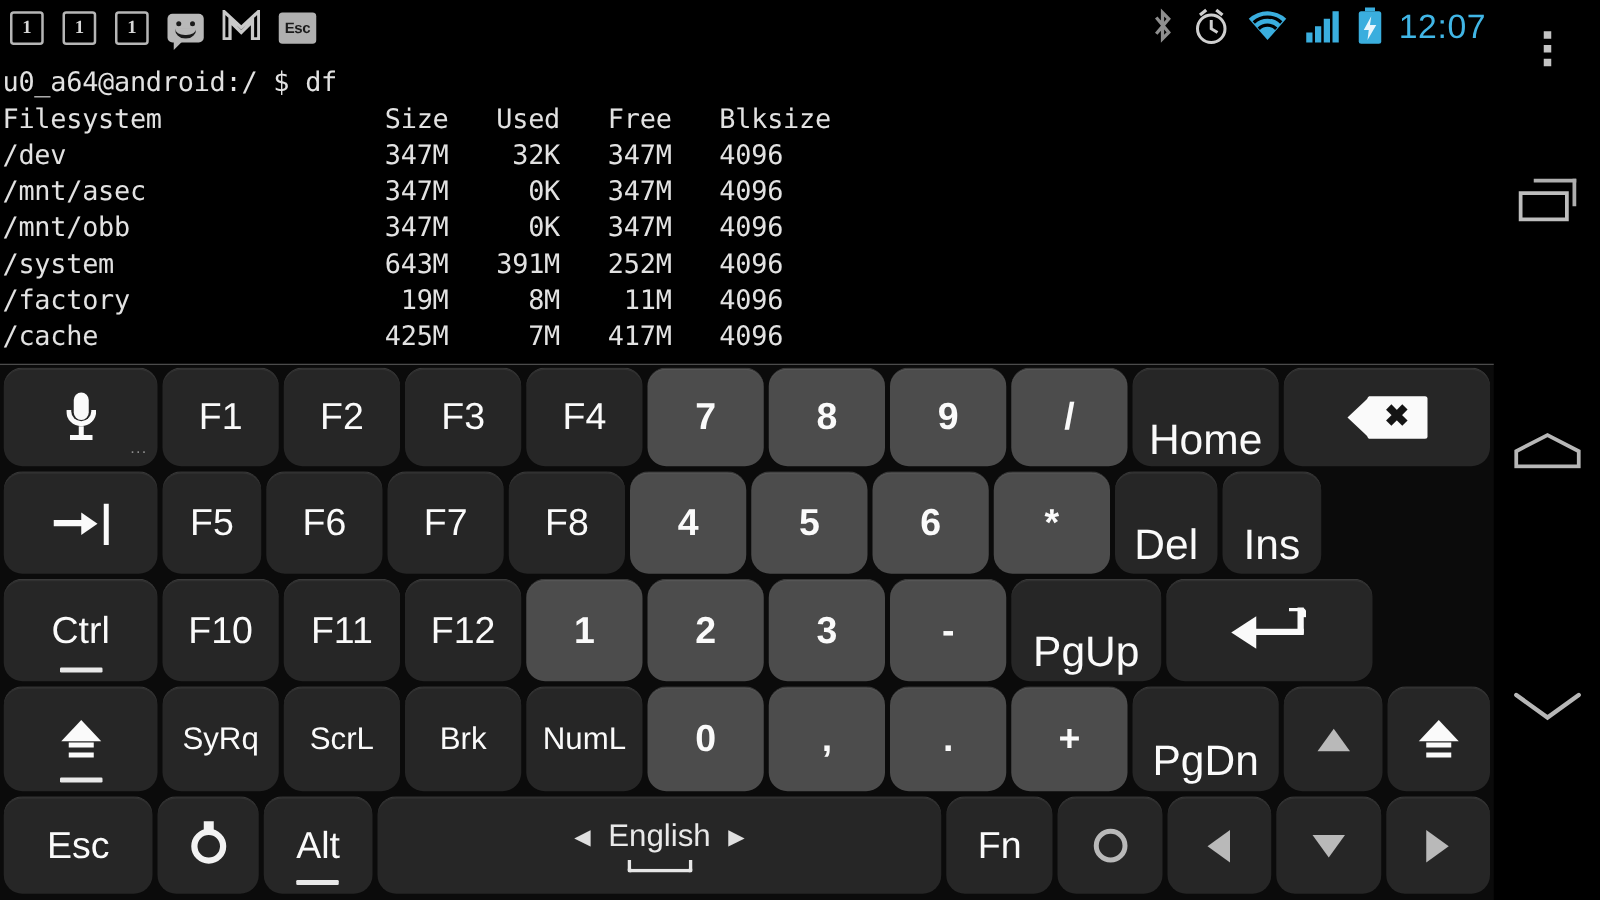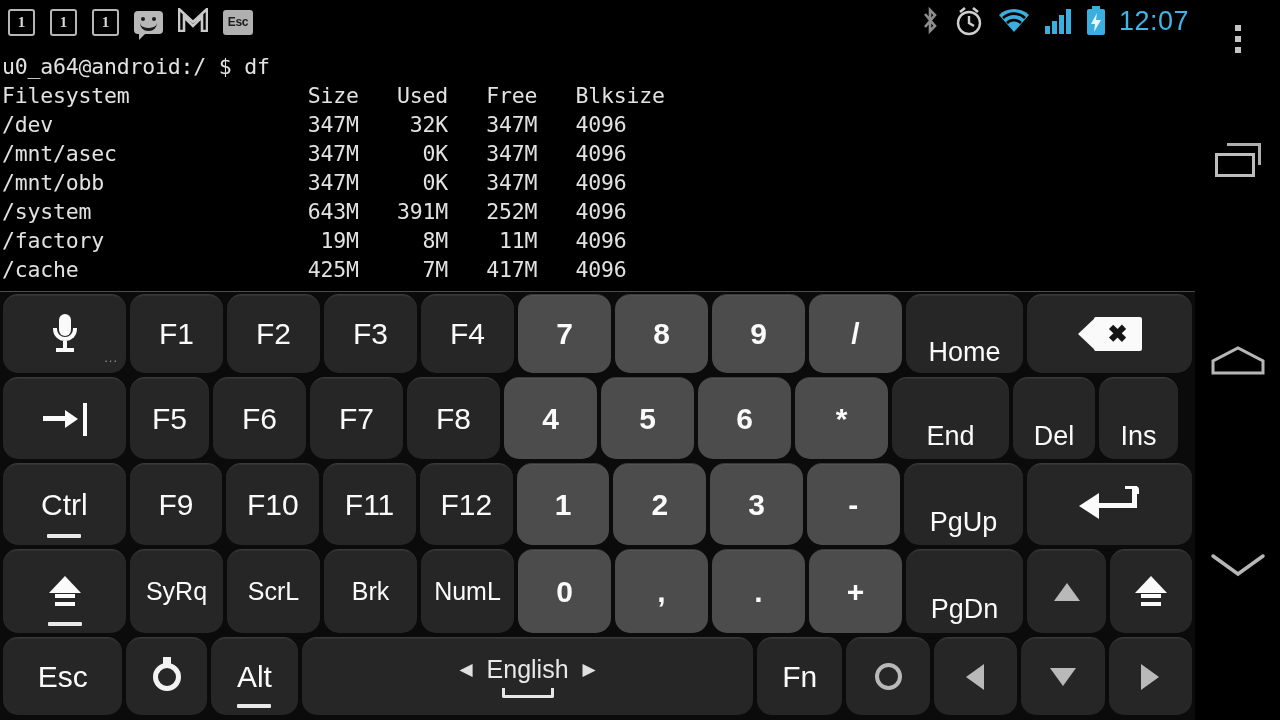--- a/index.html
+++ b/index.html
@@ -50,21 +50,21 @@
 
   
   #keyboard { position:absolute; left:0; top:291px; width:1195px; height:429px;
               background:#0b0b0b; border-top:1px solid #4c4c4c; }
   .krow { display:flex; width:1195px; padding:0 1px; }
   .key { position:relative; background:#262626; border-radius:15px; margin:2px 2px;
          display:flex; align-items:center; justify-content:center;
          color:#fafafa; font-size:30px; box-shadow:0 1px 0 rgba(255,255,255,0.05) inset;
          border-top:1px solid #3a3a3a; }
   .key.num { background:#4c4c4c; font-weight:bold; }
-  .key .fsz { font-size:27px;margin-top:36px; }
+  .key .fsz { font-size:34px;margin-top:36px; }
   .key .fsz2 { font-size:25px; }
   .modline { position:absolute; bottom:7px; left:50%; transform:translateX(-50%);
              width:34px; height:4px; background:#e9e9e9; border-radius:1px; }
   .kdots { position:absolute; right:8px; bottom:8px; color:#8d8d8d; font-size:13px; letter-spacing:1px; }
   .spacebar { flex-direction:column; gap:4px; }
   .sp-lang { font-size:25px; color:#e8e8e8; display:flex; align-items:center; gap:14px; }
   .sp-lang .arr { font-size:17px; color:#e0e0e0; }
   .sp-bar { width:52px; height:10px; border:3px solid #e6e6e6; border-top:none; border-radius:0 0 2px 2px; }
   .tri { width:0; height:0; }
   .tri-up { border-left:13px solid transparent; border-right:13px solid transparent; border-bottom:18px solid #b9b9b9; }
@@ -268,39 +268,33 @@
         </div>
       <div class="key num" style="width:93px">
           <span>5</span>
         </div>
       <div class="key num" style="width:93px">
           <span>6</span>
         </div>
       <div class="key num" style="width:93px">
           <span>*</span>
         </div>
-      <div class="key" style="width:117px">
-          <span class="fsz">End</span>
-        </div>
       <div class="key" style="width:82px">
           <span class="fsz">Del</span>
         </div>
       <div class="key" style="width:79px">
           <span class="fsz">Ins</span>
         </div>
     </div>
 
     <div class="krow" style="height:86px">
       <div class="key" style="width:123px">
         <span>Ctrl</span>
         <span class="modline"></span>
       </div>
-      <div class="key" style="width:93px">
-          <span>F9</span>
-        </div>
       <div class="key" style="width:93px">
           <span>F10</span>
         </div>
       <div class="key" style="width:93px">
           <span>F11</span>
         </div>
       <div class="key" style="width:93px">
           <span>F12</span>
         </div>
       <div class="key num" style="width:93px">

